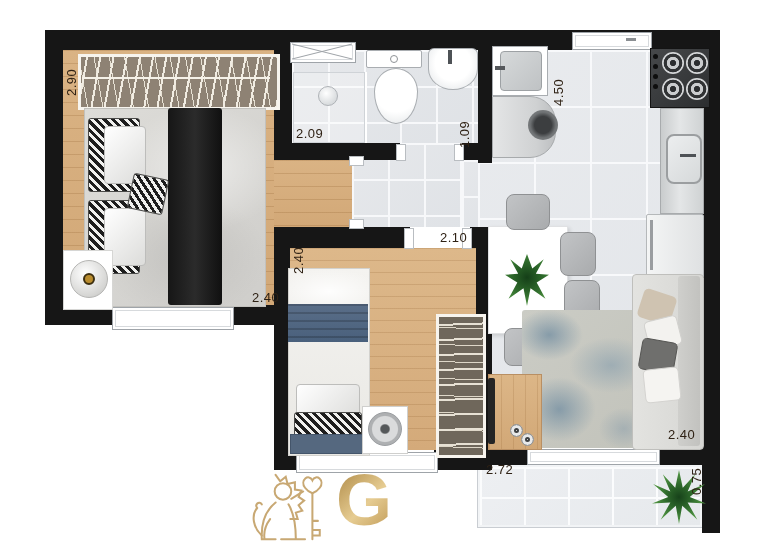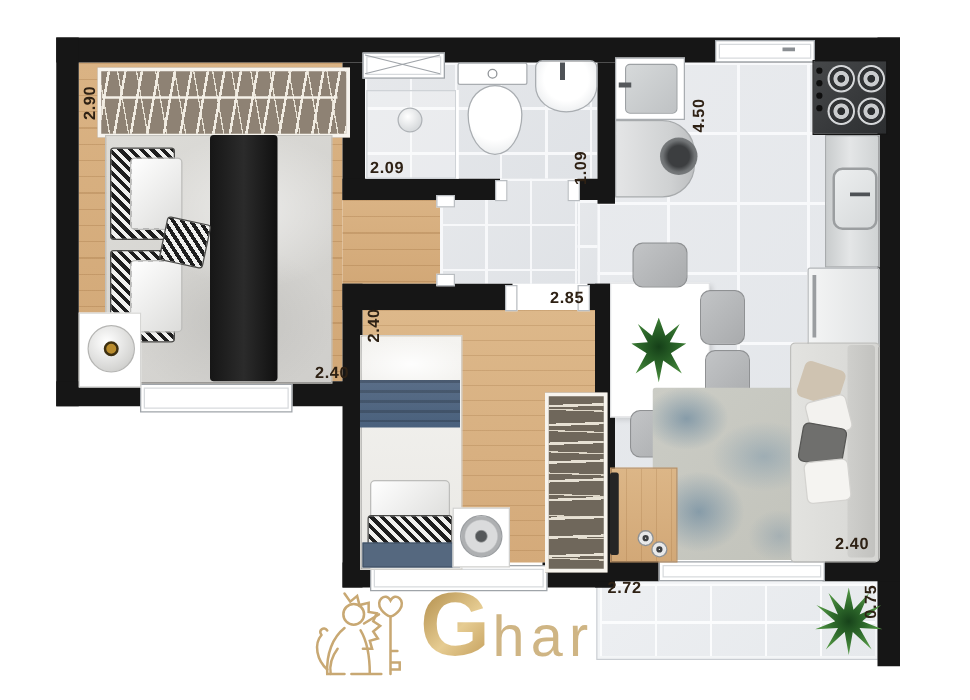--- a/index.html
+++ b/index.html
@@ -18,21 +18,21 @@
       repeating-linear-gradient(180deg,#f7f8fa 0 2px, rgba(0,0,0,0) 2px 36px),
       repeating-linear-gradient(90deg,#f7f8fa 0 2px, rgba(0,0,0,0) 2px 36px),
       linear-gradient(135deg,#e6e8eb,#dfe2e6);}
   .floor-balcony{position:absolute;background:
       repeating-linear-gradient(180deg,#fbfcfd 0 2px, rgba(0,0,0,0) 2px 30px),
       repeating-linear-gradient(90deg,#fbfcfd 0 2px, rgba(0,0,0,0) 2px 44px),
       linear-gradient(135deg,#edeff2,#e6e9ec);
       border:2px solid #f2f4f6;outline:1px solid #c9cdd2;}
   .window{position:absolute;background:#ffffff;border:1px solid #9fa4a9;box-shadow:inset 0 0 0 2px #ffffff, inset 0 0 0 3px #d7dadd;}
   .jamb{position:absolute;background:#ffffff;border:1px solid #b9bdc1;}
-  .label{position:absolute;color:#2e2114;font-size:13px;font-weight:bold;letter-spacing:.5px;line-height:1;}
+  .label{position:absolute;color:#2e2114;font-size:13px;font-weight:normal;letter-spacing:.5px;line-height:1;}
   .vlabel{writing-mode:vertical-rl;transform:rotate(180deg);}
   .closet{position:absolute;border:3px solid #f7f4ee;background:
       repeating-linear-gradient(100deg, rgba(0,0,0,0) 0 5px, #f1ece2 5px 7px, rgba(0,0,0,0) 7px 13px),
       repeating-linear-gradient(80deg, rgba(0,0,0,0) 0 6px, #e8e2d5 6px 7px, rgba(0,0,0,0) 7px 15px),
       #8e8274;}
   .rod{position:absolute;background:#f5f1e8;}
   .bedbase{position:absolute;background:#d9d8d4;border:1px solid #c2c1bd;}
   .pillow-z{position:absolute;background:repeating-linear-gradient(45deg,#1d1d1d 0 3px,#f0f0ee 3px 6px);border:1px solid #4a4a48;border-radius:3px;}
   .pillow-w{position:absolute;background:linear-gradient(135deg,#ffffff,#dcdcda);border:1px solid #bdbdbb;border-radius:4px;}
   .runner{position:absolute;background:linear-gradient(90deg,#161616,#2b2b2b 50%,#101010);border-radius:3px;}
@@ -191,33 +191,32 @@
   <div class="wardrobe" style="left:436px;top:314px;width:44px;height:138px;"></div>
 
   <div class="plantstar" style="left:652px;top:470px;width:54px;height:54px;"></div>
 
   <div class="label vlabel" style="left:65px;top:52px;height:44px;">2.90</div>
   <div class="label" style="left:252px;top:291px;">2.40</div>
   <div class="label" style="left:296px;top:127px;">2.09</div>
   <div class="label vlabel" style="left:458px;top:108px;height:40px;">1.09</div>
   <div class="label vlabel" style="left:552px;top:56px;height:50px;">4.50</div>
   <div class="label vlabel" style="left:292px;top:232px;height:42px;">2.40</div>
-  <div class="label" style="left:440px;top:231px;">2.85</div>
+  <div class="label" style="left:440px;top:231px;">2.10</div>
   <div class="label" style="left:668px;top:428px;">2.40</div>
   <div class="label" style="left:486px;top:463px;">2.72</div>
   <div class="label vlabel" style="left:690px;top:455px;height:40px;">0.75</div>
 
   <div class="abs" style="left:248px;top:460px;width:230px;height:95px;">
     <svg width="92" height="92" viewBox="0 0 100 100" style="position:absolute;left:0;top:2px;" fill="none" stroke="#c8a873" stroke-width="2.2" stroke-linecap="round">
       <path d="M30 14 l5 7 6-5 2 8 8-2 0 8 7 1 -3 7 6 4 -6 5 4 6 -7 2 2 7 -8 0"></path>
       <circle cx="38" cy="32" r="9"></circle>
       <path d="M30 44 C 20 52 14 66 15 84 L 30 84 M24 62 C 18 70 17 78 18 84"></path>
       <path d="M15 80 C 6 72 3 58 10 50 M10 50 c -3 -4 2 -8 5 -4"></path>
       <path d="M44 46 C 50 56 52 70 52 84 L 36 84 M52 84 L 62 84"></path>
       <path d="M47 40 L 60 32"></path>
       <path d="M62 28 c -6 -8 4 -16 8 -8 c 4 -8 14 0 8 8 c -3 4 -5 5 -8 6 c -3 -1 -5 -2 -8 -6 z"></path>
       <path d="M70 34 L 70 84 M70 74 l 8 0 0 6 -8 0 M70 64 l 6 0"></path>
     </svg>
     <span class="gold-g" style="position:absolute;left:88px;top:4px;">G</span>
-    <span class="gold-har" style="position:absolute;left:146px;top:26px;">har</span>
   </div>
 
 </div>
 
 </body></html>

